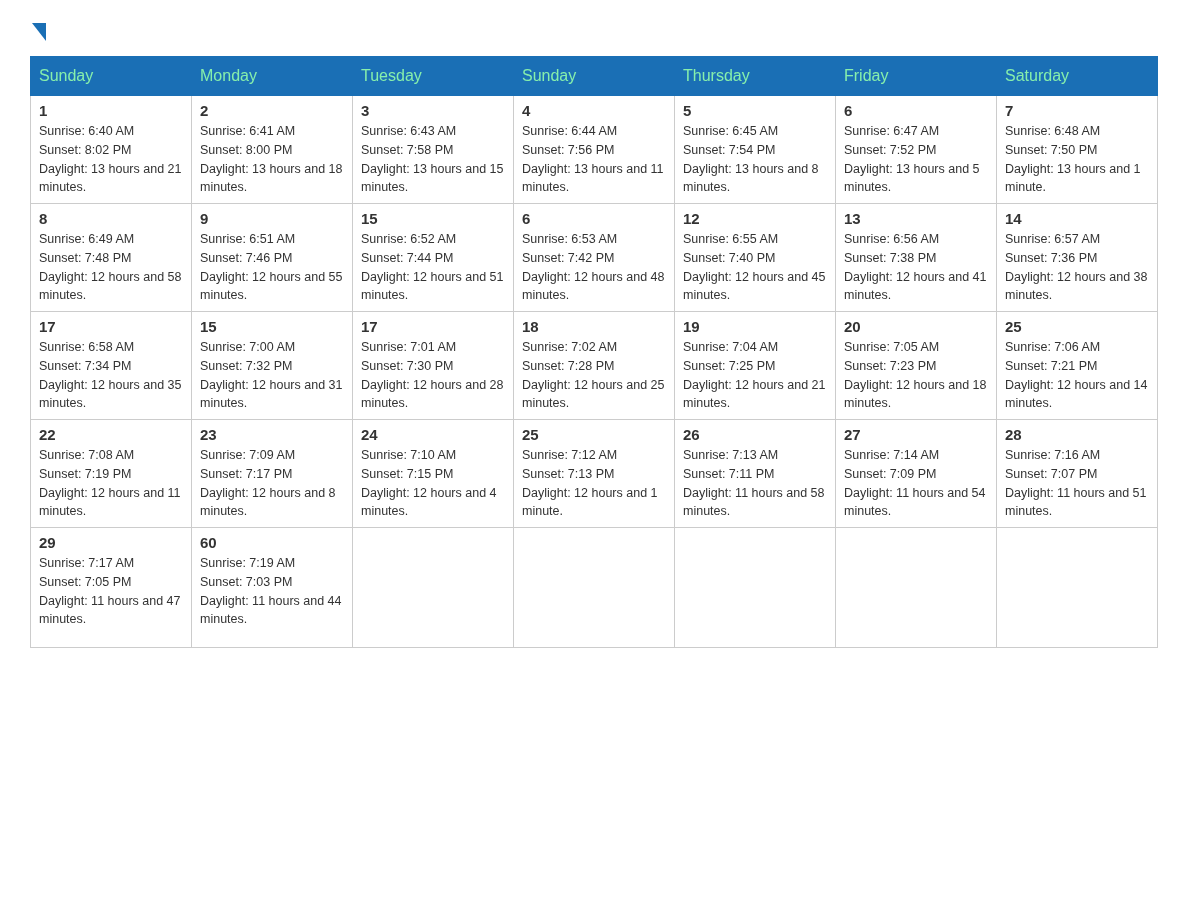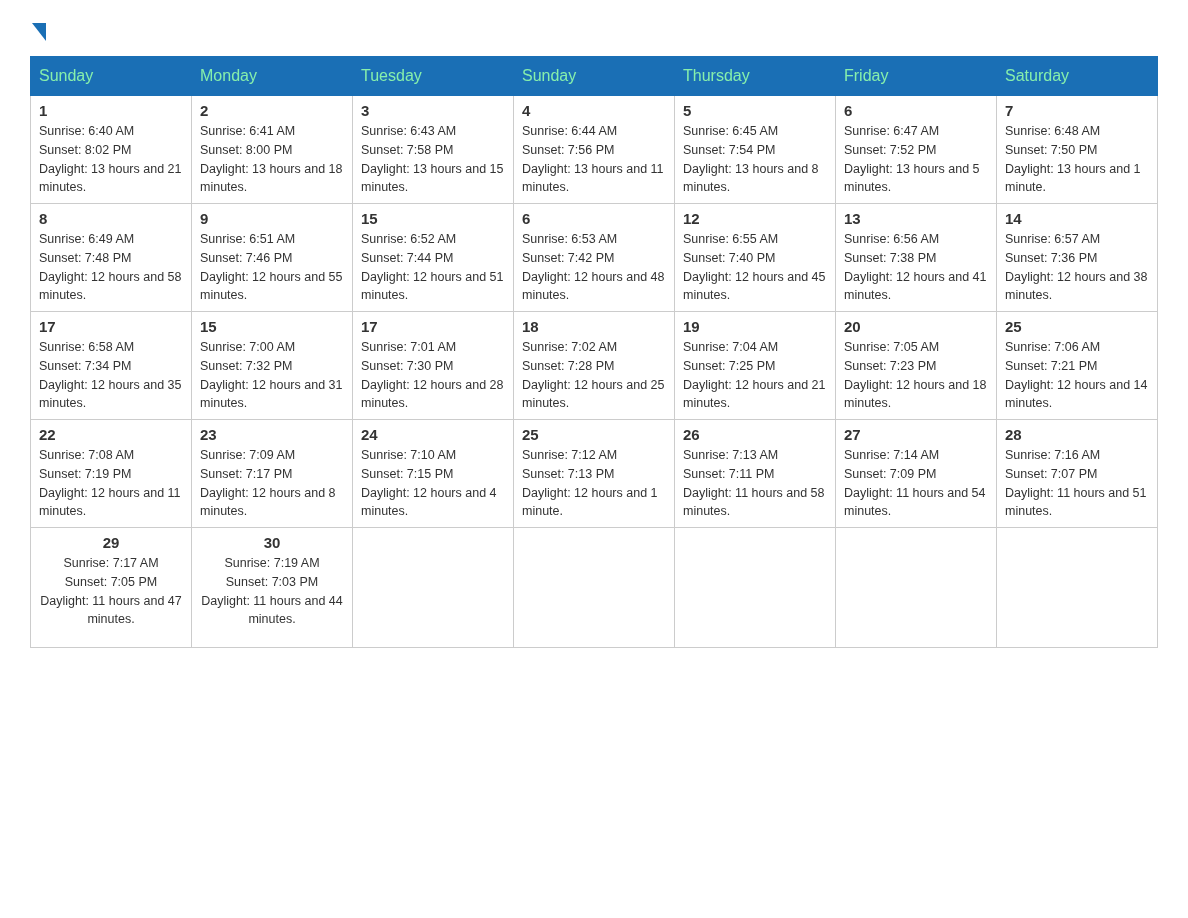--- a/index.html
+++ b/index.html
@@ -83,21 +83,20 @@
       display: block;
       margin-bottom: 3px;
     }
     tbody tr td .day-info {
       font-size: 12.5px;
       line-height: 1.5;
       color: #333;
     }
     tbody tr:last-child td {
       height: 120px;
-      text-align: center;
     }
     .empty-cell {
       background: #fff;
     }
   </style>
 </head>
 <body>
 
 <div class="header">
   <div class="logo">
@@ -245,21 +244,21 @@
           <span class="day-number">28</span>
           <span class="day-info">Sunrise: 7:16 AM<br>Sunset: 7:07 PM<br>Daylight: 11 hours and 51 minutes.</span>
         </td>
       </tr>
       <tr>
         <td>
           <span class="day-number">29</span>
           <span class="day-info">Sunrise: 7:17 AM<br>Sunset: 7:05 PM<br>Daylight: 11 hours and 47 minutes.</span>
         </td>
         <td>
-          <span class="day-number">30</span>
+          <span class="day-number">60</span>
           <span class="day-info">Sunrise: 7:19 AM<br>Sunset: 7:03 PM<br>Daylight: 11 hours and 44 minutes.</span>
         </td>
         <td class="empty-cell"></td>
         <td class="empty-cell"></td>
         <td class="empty-cell"></td>
         <td class="empty-cell"></td>
         <td class="empty-cell"></td>
       </tr>
     </tbody>
 </table>

